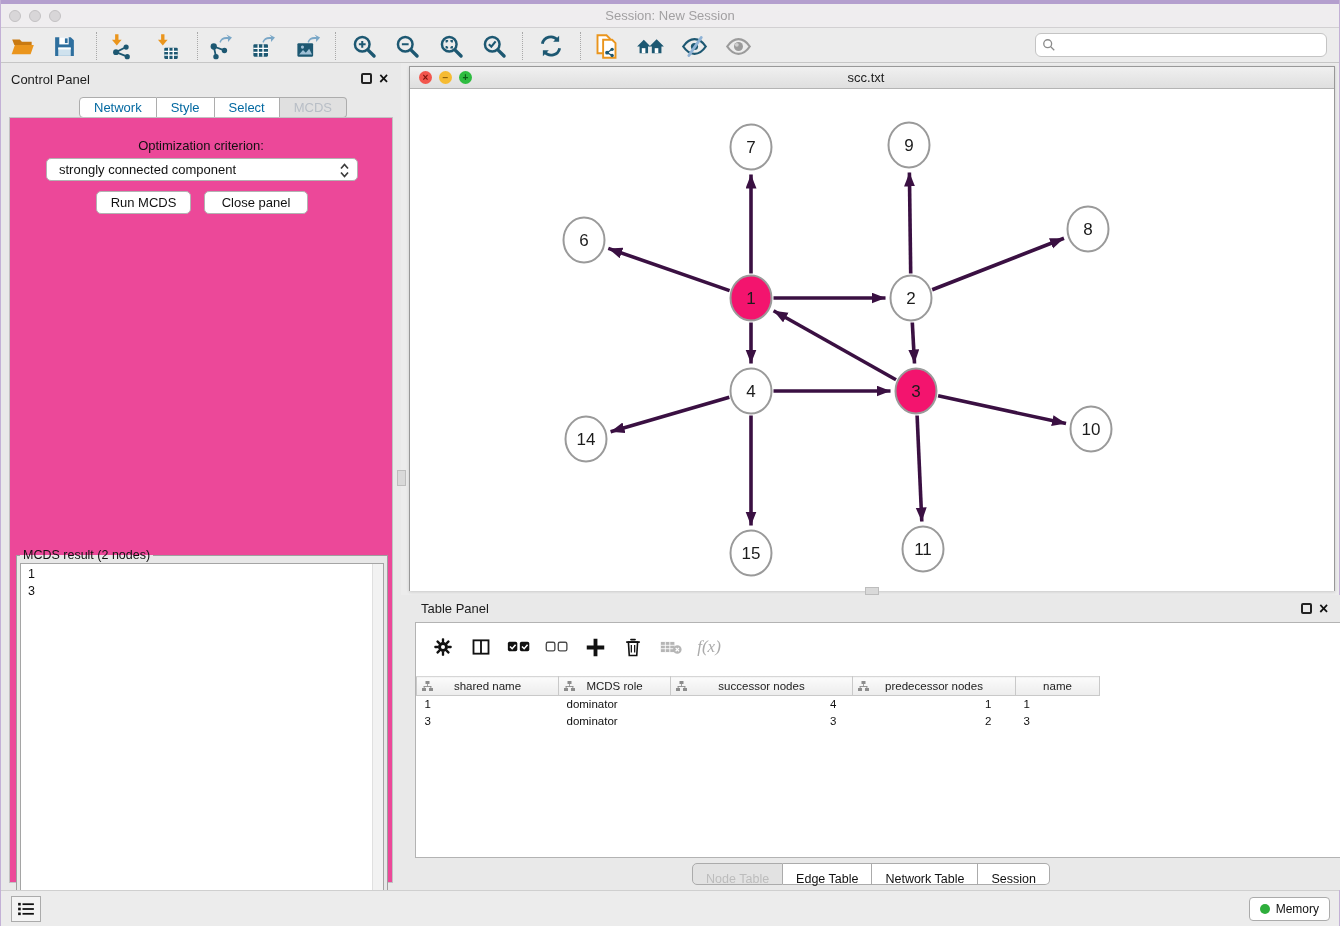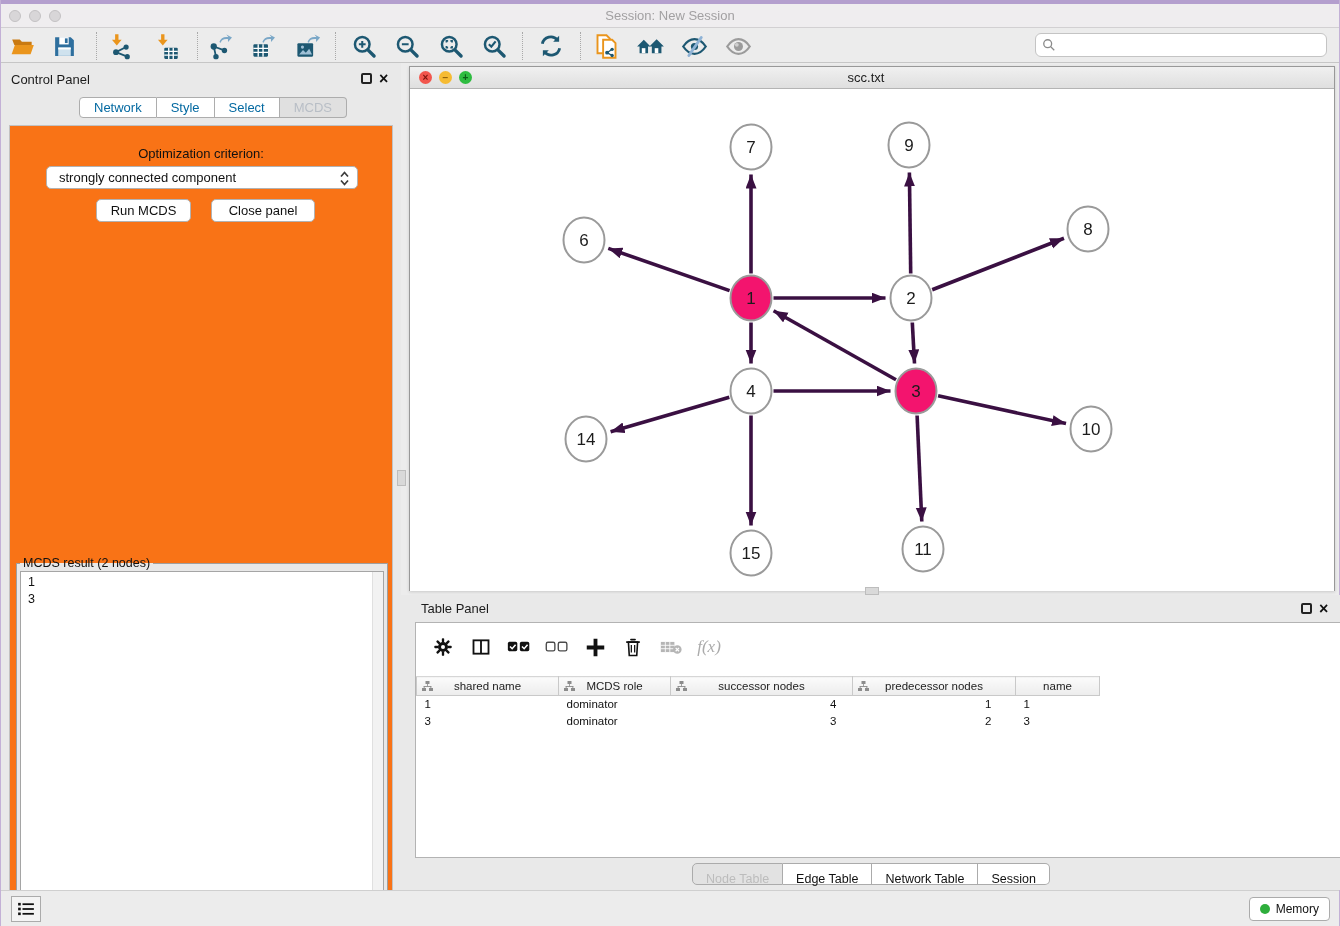--- a/index.html
+++ b/index.html
@@ -21,21 +21,21 @@
   
   .cp { position:absolute; left:0; top:63px; width:400px; height:827px; background:#e9e9e9;padding-left:7px; }
   .panel-head { position:absolute; left:10px; top:9px; font-size:13px; color:#1c1c1c; }
   .panel-float { position:absolute; width:11px; height:11px; border:2px solid #222; border-radius:2px; background:transparent; }
   .panel-close { position:absolute; font-size:16px; font-weight:bold; color:#111; line-height:11px; background:none; border:none; }
   .cp-tabs { position:absolute; left:78px; top:34px; display:flex; }
   .cp-tab { height:21px; padding:0 14px; font-size:13px; background:#fff; border:1px solid #adadad; border-left:none; color:#0369a1; }
   .cp-tab:first-child { border-left:1px solid #adadad; border-radius:4px 0 0 4px; }
   .cp-tab:last-child { border-radius:0 4px 4px 0; }
   .cp-tab.active { background:#e0e0e0; color:#b8bec6; }
-  .cp-body { position:absolute; left:8px; top:62px; width:384px; height:766px; background:#f97316; border:1px solid #c2c2c2; }
+  .cp-body { position:absolute; left:8px; top:54px; width:384px; height:766px; background:#ec4899; border:1px solid #c2c2c2; }
   .opt-label { position:absolute; left:0; width:100%; top:20px; text-align:center; font-size:13px; color:#111; }
   .dropdown { position:absolute; left:36px; top:40px; width:312px; height:23px; background:#fff; border:1px solid #b2b2b2; border-radius:5px; display:flex; align-items:center; padding-left:12px; font-size:13px; color:#111; }
   .dd-chev { position:absolute; right:7px; top:3px; }
   .btn { position:absolute; height:23px; background:#fff; border:1px solid #b2b2b2; border-radius:5px; font-size:13px; color:#111; padding:0 12px; }
   .mcds-fieldset { position:absolute; left:6px; top:430px; width:372px; height:378px; border:1px solid #9f9f9f; background:#e8e8e8; }
   .mcds-fieldset legend { font-size:12.5px; color:#111; margin-left:3px; padding:0 3px; }
   .mcds-text { position:absolute; left:3px; top:1px; right:3px; bottom:4px; background:#fff; border:1px solid #a5a5a5; font-size:12.5px; color:#111; padding:2px 0 0 7px; line-height:17px; }
   .mcds-scroll { position:absolute; right:0; top:0; bottom:0; width:11px; background:#f2f2f2; border-left:1px solid #e0e0e0; }
   
   .netwin { position:absolute; left:408px; top:66px; width:926px; height:525px; background:#fff; border:1px solid #989898; box-shadow:0 1px 3px rgba(0,0,0,.15); }
@@ -247,21 +247,21 @@
     <div class="cp-body">
       <div class="opt-label">Optimization criterion:</div>
       <div class="dropdown">
         <span>strongly connected component</span>
         <span class="dd-chev"><svg width="11" height="17" viewBox="0 0 11 17">
               <path d="M2 6.5L5.5 2.5 9 6.5" fill="none" stroke="#3c3c3c" stroke-width="1.7"></path>
               <path d="M2 10.5L5.5 14.5 9 10.5" fill="none" stroke="#3c3c3c" stroke-width="1.7"></path>
             </svg></span>
       </div>
       <button class="btn" style="left:86px; top:73px; width:95px;">Run MCDS</button>
-      <button class="btn" style="left:194px; top:73px; width:104px;margin-left:7px;">Close panel</button>
+      <button class="btn" style="left:194px; top:73px; width:104px;">Close panel</button>
       <fieldset class="mcds-fieldset">
         <legend>MCDS result (2 nodes)</legend>
         <div class="mcds-text" id="mcds-text">
           <div class="mcds-scroll"></div>
         <div>1</div>
             <div>3</div>
           </div>
       </fieldset>
     </div>
   </div>

